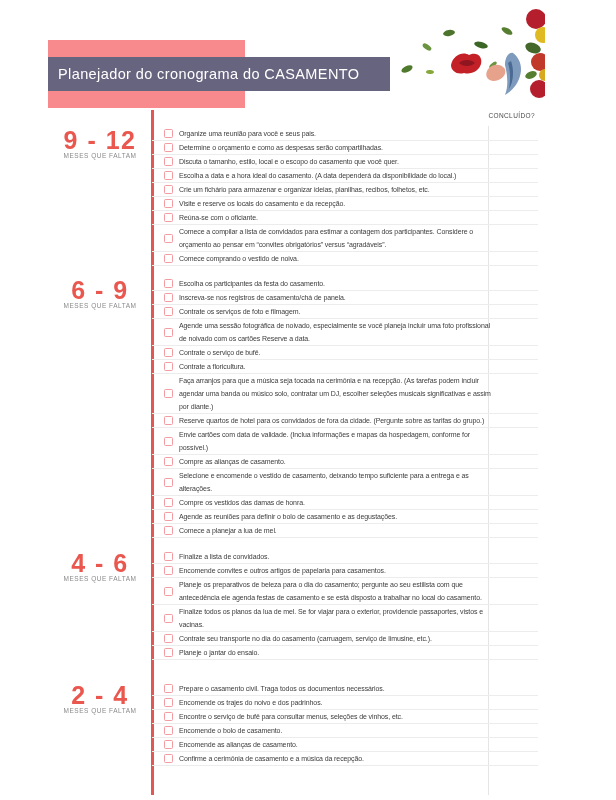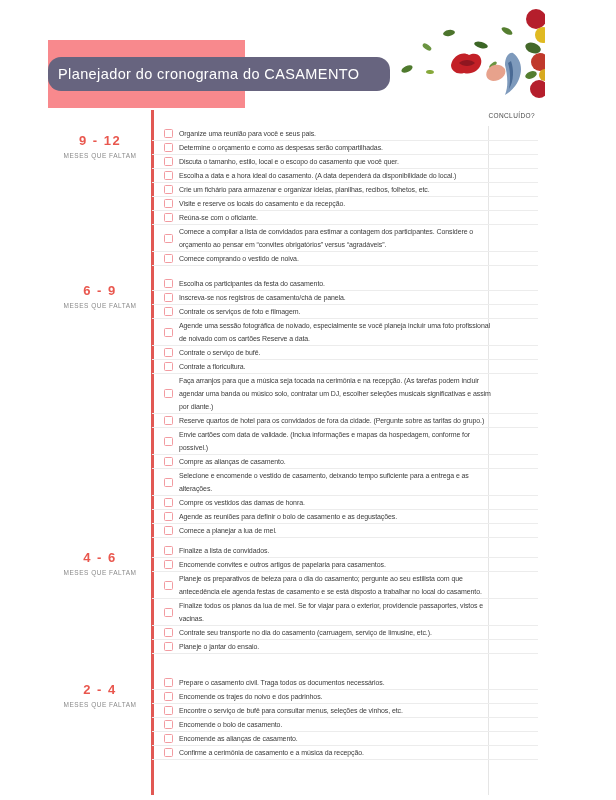--- a/index.html
+++ b/index.html
@@ -4,41 +4,41 @@
 <style>
   html,body{margin:0;padding:0;background:#ffffff;}
   .page{
     position:relative;width:616px;height:800px;background:#ffffff;overflow:hidden;
     font-family:"Liberation Sans", sans-serif;
   }
   
   .pink-box{position:absolute;left:48px;top:40px;width:197px;height:68px;background:var(--accent-pink,#f8898d);}
   .purple-bar{
     position:absolute;left:48px;top:57px;width:342px;height:34px;background:var(--header-purple,#67647f);
-    display:flex;align-items:center;padding-left:10px;box-sizing:border-box;border-radius:13px;
+    display:flex;align-items:center;padding-left:10px;box-sizing:border-box;
   }
   .purple-bar .title{color:#ffffff;font-size:14.5px;letter-spacing:0.4px;white-space:nowrap;}
   .flowers{position:absolute;left:393px;top:5px;}
   .concluido{
     position:absolute;left:455px;top:112px;width:80px;text-align:right;
     font-size:6.5px;letter-spacing:0.4px;color:#4a4a4a;
   }
   
   .red-line{position:absolute;left:151px;top:110px;width:2.5px;height:685px;background:var(--line-red,#e15853);}
   .gray-vline{position:absolute;left:488px;top:126px;width:1px;height:669px;background:#e5e5e5;}
   
   .content{position:absolute;left:0;top:127px;width:616px;}
   .section{display:flex;}
   #sections .section:nth-child(2){margin-top:11px;}
-  #sections .section:nth-child(3){margin-top:6px;}
+  #sections .section:nth-child(3){margin-top:12px;}
   #sections .section:nth-child(4){margin-top:22px;}
   .section-label{width:152px;box-sizing:border-box;flex-shrink:0;padding:3px 0 0 48px;}
   .label-inner{width:104px;text-align:center;}
   .range{
-    font-size:13px;line-height:21px;font-weight:600;letter-spacing:1.5px;
+    font-size:25px;line-height:21px;font-weight:600;letter-spacing:1.5px;
     color:var(--range-red,#e9574e);
   }
   .sublabel{font-size:6.5px;letter-spacing:0.5px;color:#8a8a8a;margin-top:1px;}
   .items{width:386px;box-sizing:border-box;}
   .item{
     display:flex;align-items:center;border-bottom:1px solid #ececec;
     padding-left:12px;box-sizing:border-box;
   }
   .checkbox{
     width:7px;height:7px;flex-shrink:0;border:1px solid var(--checkbox-pink,#f29ba0);

